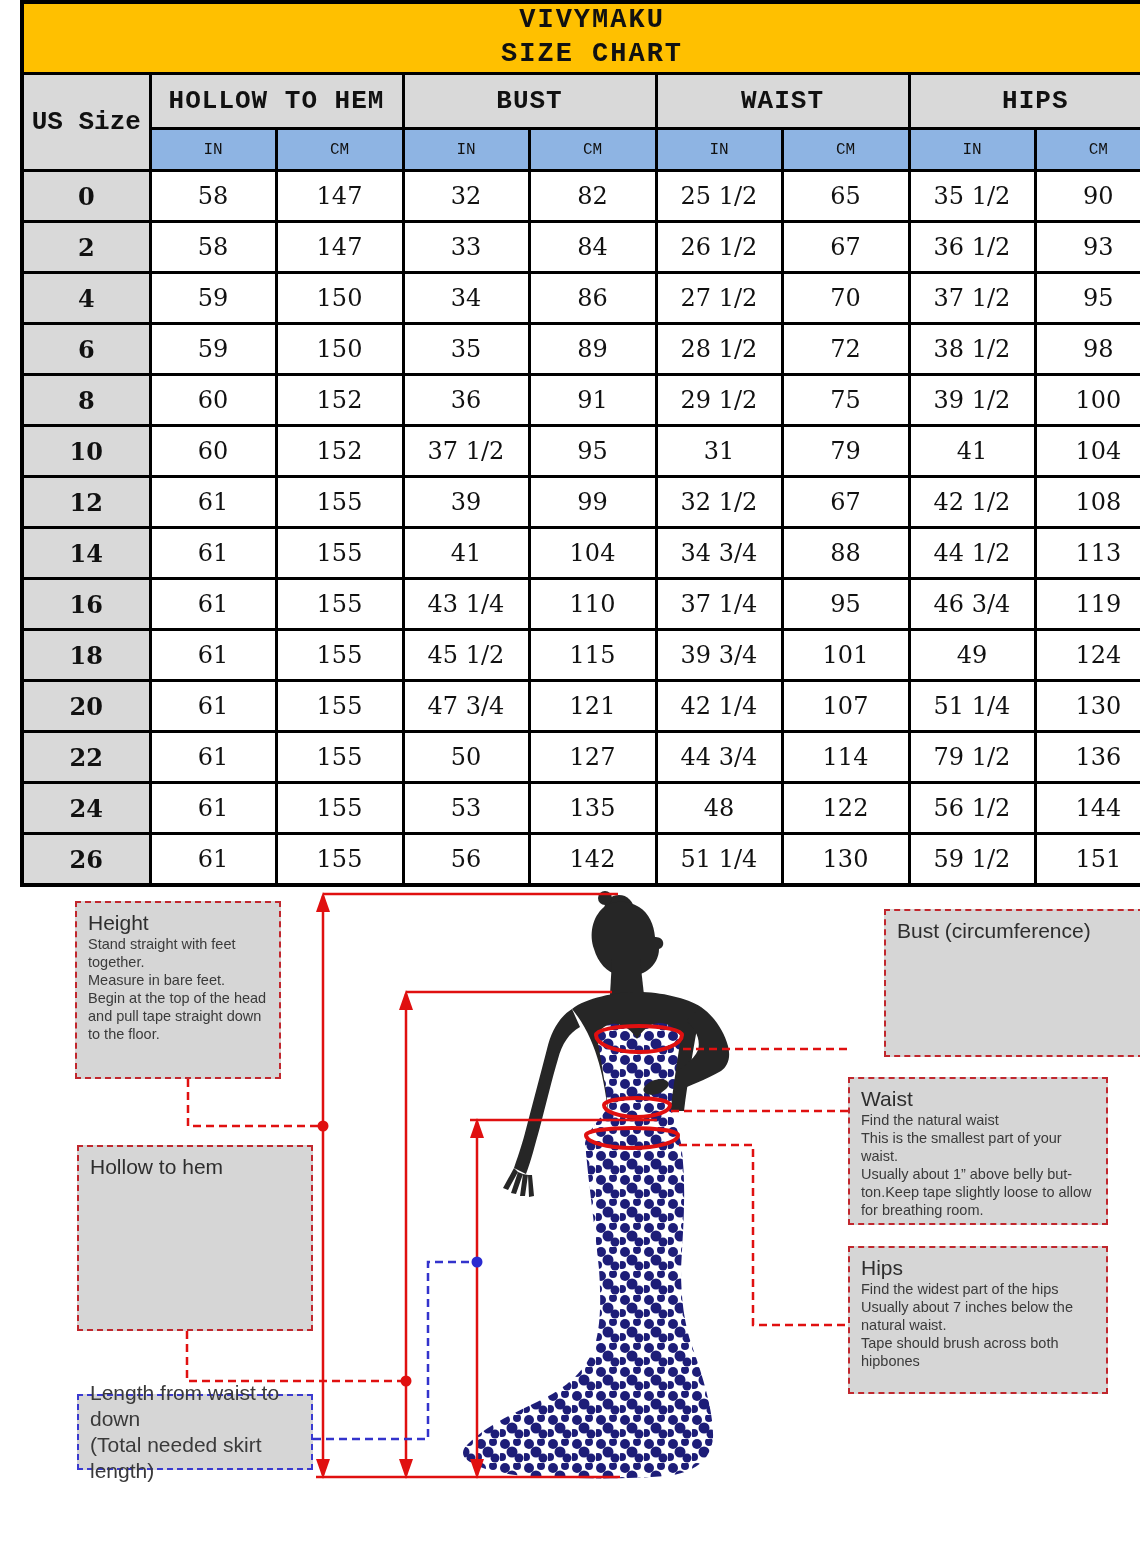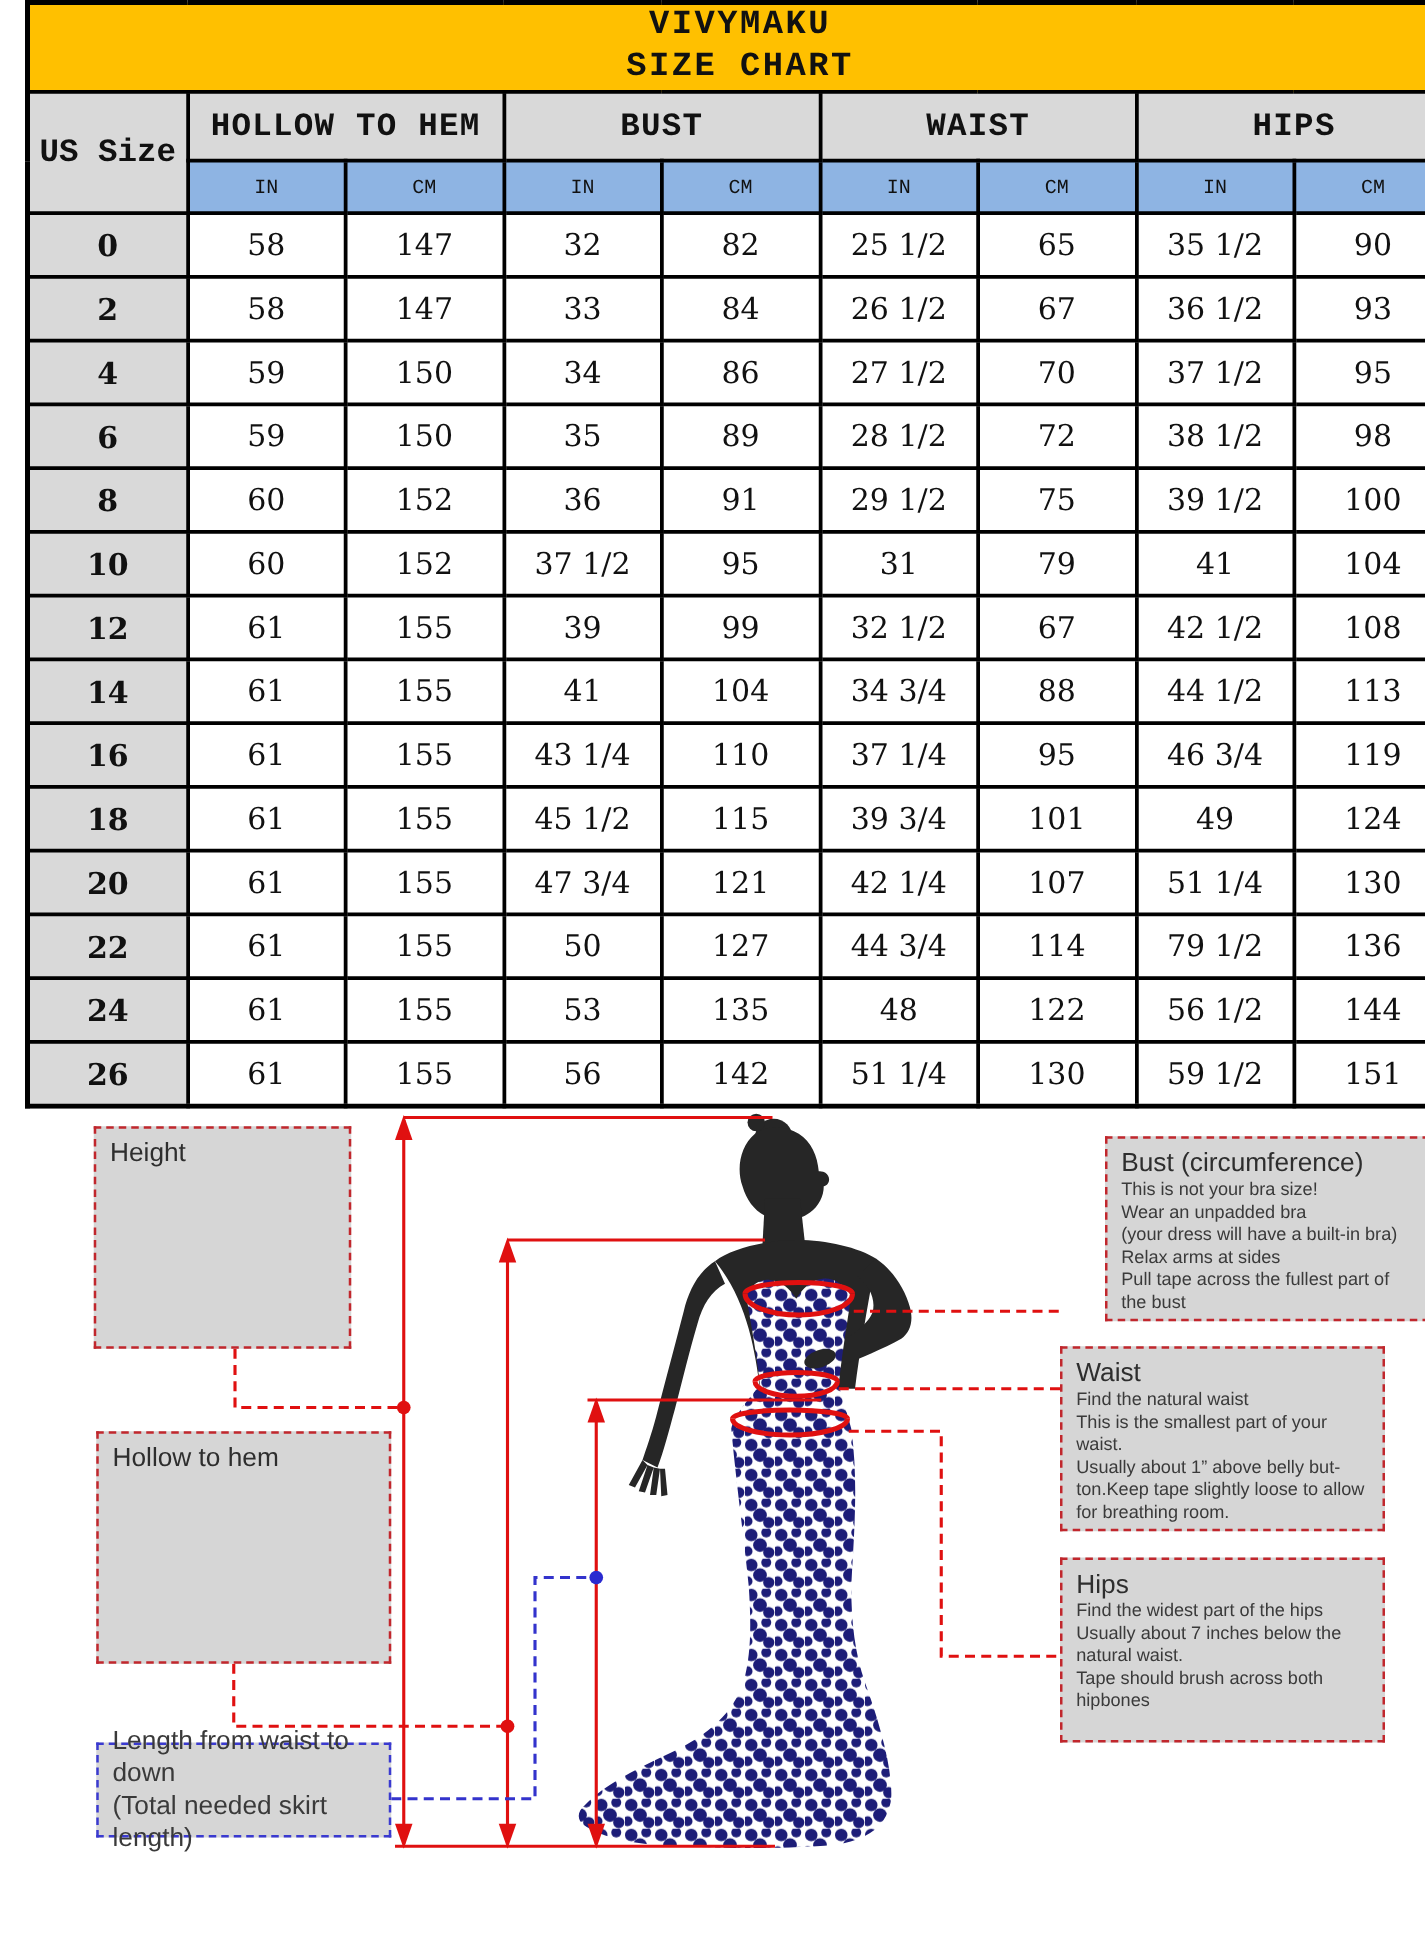--- a/index.html
+++ b/index.html
@@ -295,35 +295,33 @@
       </g>
       <path fill="none" stroke="#3333cc" stroke-width="2.5" stroke-dasharray="8 5" d="M 293,552 L 408,552 L 408,375 L 457,375"></path>
 
       <circle cx="303" cy="239" r="5.5" fill="#e01010"></circle>
       <circle cx="386" cy="494" r="5.5" fill="#e01010"></circle>
       <circle cx="457" cy="375" r="5.5" fill="#2a2ad0"></circle>
     </svg>
 
     <div class="note note-height">
       <h3>Height</h3>
+      <p>Stand straight with feet together.
+Measure in bare feet.
+Begin at the top of the head and pull tape straight down to the floor.</p>
     </div>
     <div class="note note-hollow">
       <h3>Hollow to hem</h3>
     </div>
     <div class="note note-length">
       <p>Length from waist to down
 (Total needed skirt length)</p>
     </div>
     <div class="note note-bust">
       <h3>Bust (circumference)</h3>
-      <p>This is not your bra size!
-Wear an unpadded bra
-(your dress will have a built-in bra)
-Relax arms at sides
-Pull tape across the fullest part of the bust</p>
     </div>
     <div class="note note-waist">
       <h3>Waist</h3>
       <p>Find the natural waist
 This is the smallest part of your waist.
 Usually about 1” above belly but-ton.Keep tape slightly loose to allow for breathing room.</p>
     </div>
     <div class="note note-hips">
       <h3>Hips</h3>
       <p>Find the widest part of the hips

